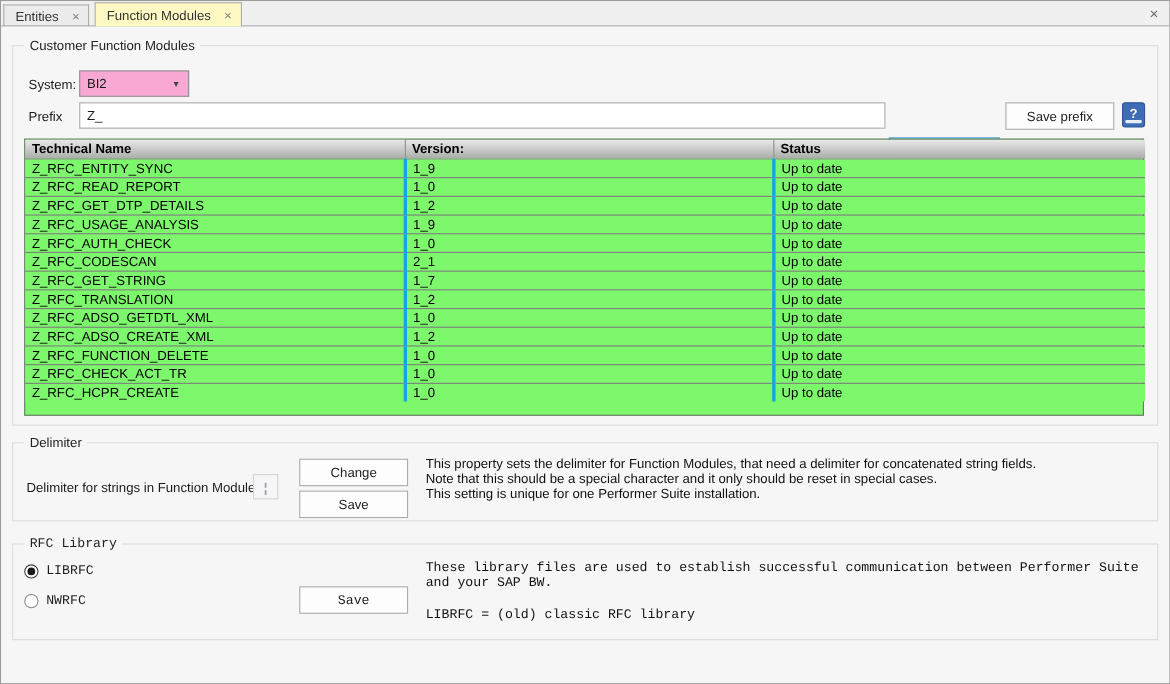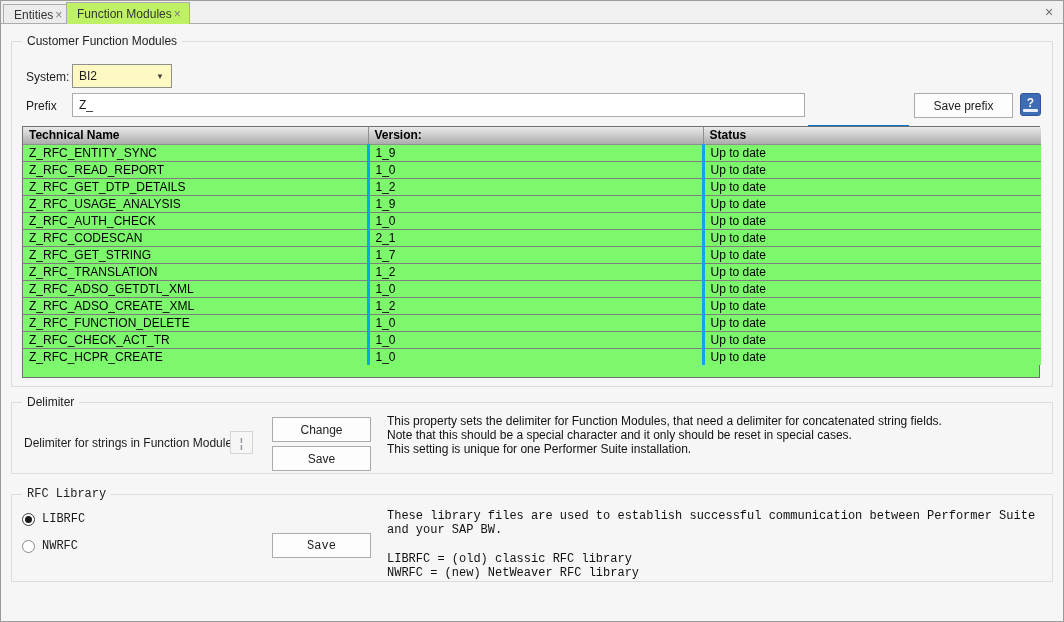--- a/index.html
+++ b/index.html
@@ -17,29 +17,29 @@
     border: 1px solid #9b9b9b;
     overflow: hidden;
   }
   
   .tabstrip {
     position: absolute; left: 0; top: 0; right: 0; height: 23px;
     background: #f0f0f0;
   }
   .tab {
     position: absolute; top: 3px; height: 20px;
-    display: flex; align-items: center; gap: 2px;
+    display: flex; align-items: center; gap: 12px;
     padding: 0 8px 0 10px;
     border: 1px solid #acacac; border-bottom: none;
     background: #ececec; color: #333;
     cursor: default;
   }
   .tab.active {
     top: 1px; height: 22px;
-    background: #bef264; z-index: 3;
+    background: #fef9c3; z-index: 3; margin-left: 20px;
   }
   .tab-close {
     color: #7a7a7a; font-size: 12px; line-height: 1;
   }
   .content-sep {
     position: absolute; left: 0; top: 22px; right: 0; height: 1px;
     background: #acacac; z-index: 1;
   }
   .window-close {
     position: absolute; top: 2px; right: 5px; width: 18px; height: 18px;
@@ -59,21 +59,21 @@
   .groupbox-title {
     position: absolute; top: -8px; left: 10px;
     background: #f6f6f6; padding: 0 5px;
     color: #222; font-size: 12px;
   }
   
   .gb-customer { left: 10px; top: 17px; width: 1042px; height: 346px; }
   .lbl-system  { position: absolute; left: 14px; top: 28px; }
   .combo {
     position: absolute; left: 60px; top: 22px; width: 100px; height: 24px;
-    background: #fef9c3; border: 1px solid #8f8f8f;
+    background: #f9a8d4; border: 1px solid #8f8f8f;
     display: flex; align-items: center; justify-content: space-between;
     padding: 0 7px 0 6px;
   }
   .combo-arrow { font-size: 8px; color: #444; }
   .lbl-prefix  { position: absolute; left: 14px; top: 57px; }
   .prefix-input {
     position: absolute; left: 60px; top: 51px; width: 733px; height: 24px;
     background: #fff; border: 1px solid #ababab;
     font-family: inherit; font-size: 12px; color: #1b1b1b;
     padding: 0 6px; outline: none;
@@ -312,18 +312,17 @@
             <span class="radio-dot"></span>
           </span>
         <span>NWRFC</span>
       </div>
 
       <button class="btn btn-rfcsave">Save</button>
 
       <div class="rfc-desc1">These library files are used to establish successful communication between Performer Suite and your SAP BW.</div>
       <div class="rfc-desc2">
         <div>LIBRFC = (old) classic RFC library</div>
-        <div>NWRFC = (new) NetWeaver RFC library</div>
       </div>
     </div>
 
   </div>
 </div>
 
 </body></html>

